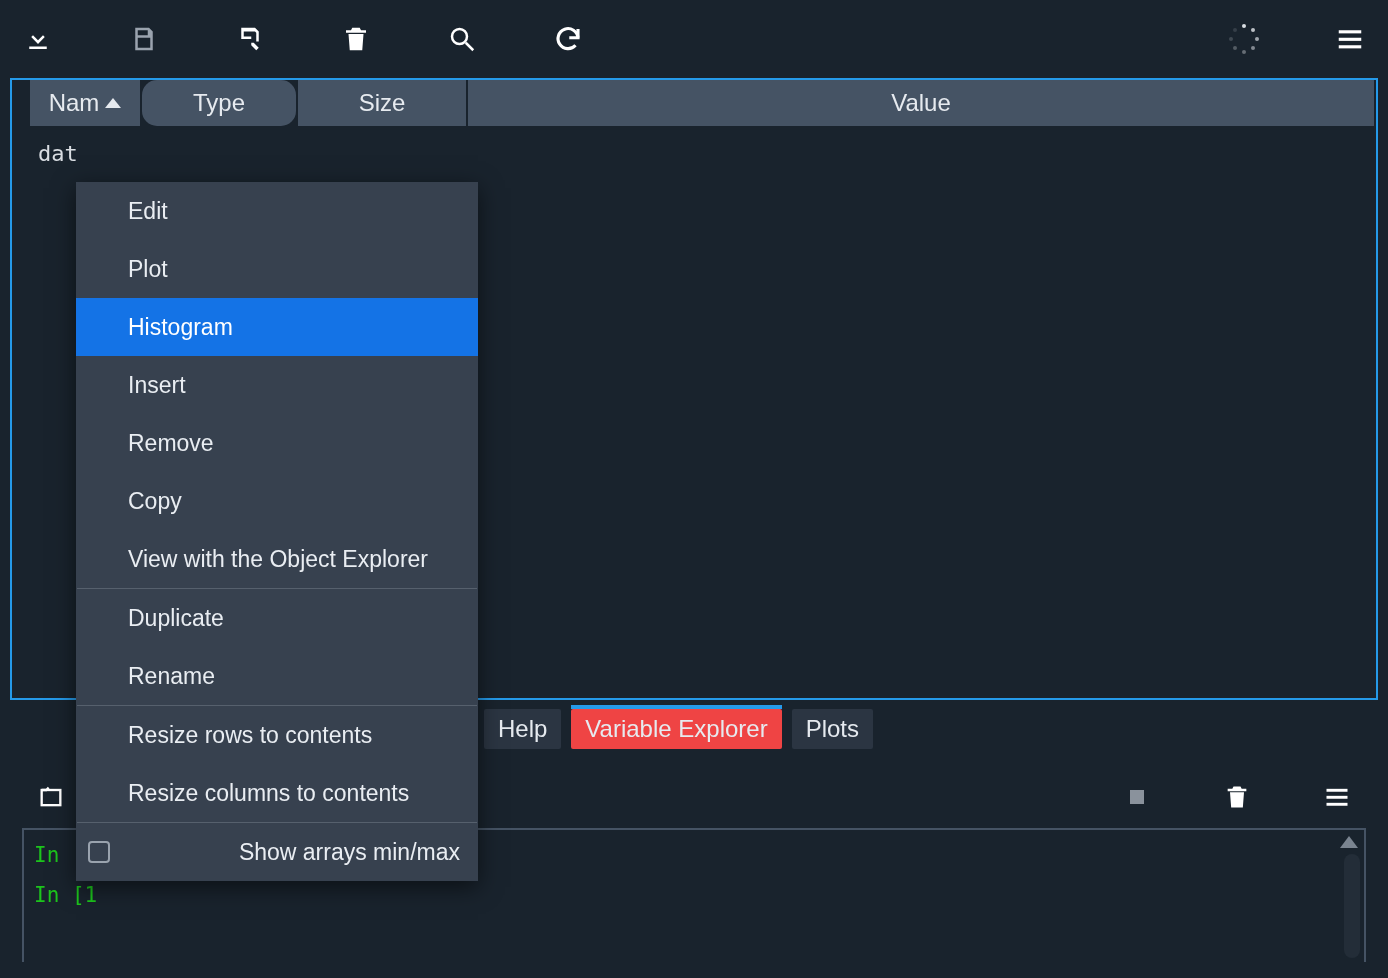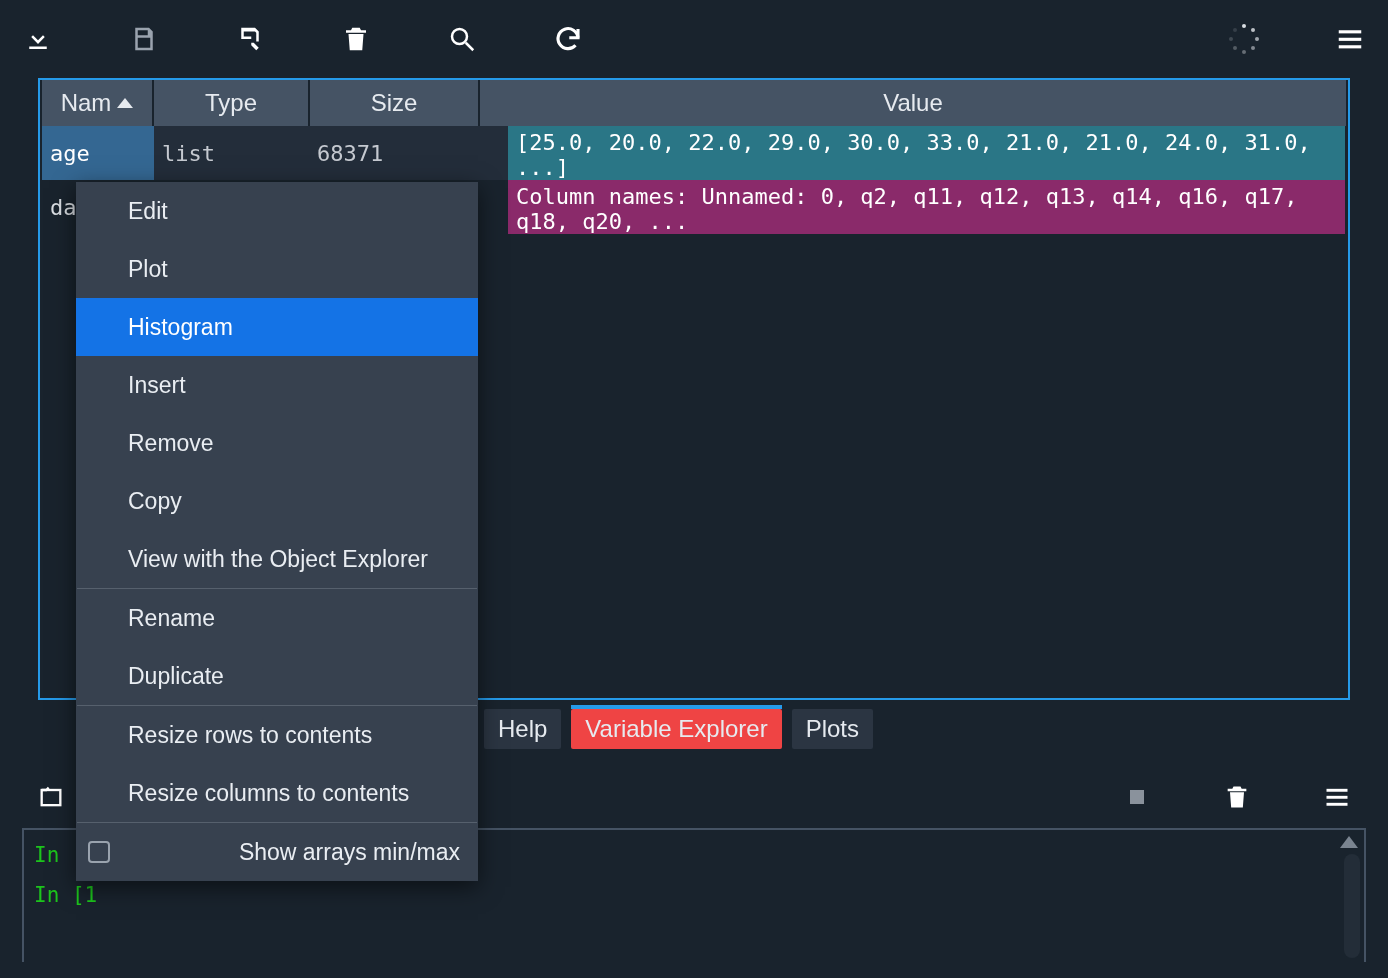--- a/index.html
+++ b/index.html
@@ -3,28 +3,28 @@
 <meta charset="utf-8">
 <style>
   * { box-sizing: border-box; margin: 0; padding: 0; }
   html, body { width: 1388px; height: 978px; background: #19232d; font-family: "Segoe UI", "Helvetica Neue", Arial, sans-serif; color: #d9dde2; overflow: hidden; }
   
   .toolbar { height: 78px; display: flex; align-items: center; padding: 0 14px; gap: 58px; }
   .toolbar .spacer { flex: 1; }
   .toolbar .tb-btn { width: 48px; height: 48px; display: flex; align-items: center; justify-content: center; cursor: pointer; }
   .toolbar svg { width: 30px; height: 30px; }
   
-  .panel { margin: 0 38px; border: 2px solid #259ae9; background: #19232d; height: 622px; display: flex; flex-direction: column; overflow: hidden; }
+  .panel { margin: 0 10px; border: 2px solid #259ae9; background: #19232d; height: 622px; display: flex; flex-direction: column; overflow: hidden; padding-left: 16px; }
   
   .headers { display: flex; height: 46px; background: #19232d; gap: 2px; }
   .hd { background: #455364; display: flex; align-items: center; justify-content: center; font-size: 24px; color: #e6eaef; }
   .hd.sort { position: relative; }
   .hd.sort .tri { margin-left: 6px; display: inline-block; width: 0; height: 0; border-left: 8px solid transparent; border-right: 8px solid transparent; border-bottom: 10px solid #e6eaef; }
   .col-name  { width: 110px; margin-left: 2px; }
-  .col-type  { width: 154px; }
+  .col-type  { width: 154px; border-radius: 15px; }
   .col-size  { width: 168px; text-align: right; }
   .col-value { flex: 1; margin-right: 2px; }
   
   .rows { flex: 1; background: #19232d; position: relative; }
   .row { display: flex; height: 54px; font-family: "DejaVu Sans Mono", Menlo, Consolas, monospace; font-size: 22px; }
   .row .cell { display: flex; align-items: center; padding: 0 8px; }
   .row .cell.name { width: 112px; margin-left: 2px; }
   .row .cell.type { width: 155px; color: #c5c9d0; }
   .row .cell.size { width: 199px; color: #c5c9d0; }
   .row .cell.value { flex: 1; margin-right: 3px; color: #fff; line-height: 1.15; white-space: pre; padding-top: 4px; align-items: flex-start; }
@@ -128,48 +128,39 @@
         <span>Type</span>
       </div>
     <div class="hd col-size">
         <span>Size</span>
       </div>
     <div class="hd col-value">
         <span>Value</span>
       </div>
   </div>
   <div class="rows">
-    <div class="row sel">
-      <div class="cell name">age</div>
-      <div class="cell type">list</div>
-      <div class="cell size">68371</div>
-      <div class="cell value">[25.0, 20.0, 22.0, 29.0, 30.0, 33.0, 21.0, 21.0, 24.0, 31.0, 
-...]</div>
-    </div>
     <div class="row alt">
       <div class="cell name">dat</div>
       <div class="cell type"></div>
       <div class="cell size"></div>
-      <div class="cell value">Column names: Unnamed: 0, q2, q11, q12, q13, q14, q16, q17, 
-q18, q20, ...</div>
     </div>
   </div>
 </div>
 
 <div class="context-menu">
   <div class="mi">Edit</div>
   <div class="mi">Plot</div>
   <div class="mi hl">Histogram</div>
   <div class="mi">Insert</div>
   <div class="mi">Remove</div>
   <div class="mi">Copy</div>
   <div class="mi">View with the Object Explorer</div>
   <div class="sep"></div>
+  <div class="mi">Duplicate</div>
   <div class="mi">Rename</div>
-  <div class="mi">Duplicate</div>
   <div class="sep"></div>
   <div class="mi">Resize rows to contents</div>
   <div class="mi">Resize columns to contents</div>
   <div class="sep"></div>
   <div class="mi chk">
     <span class="box"></span>
     <span>Show arrays min/max</span>
   </div>
 </div>
 

